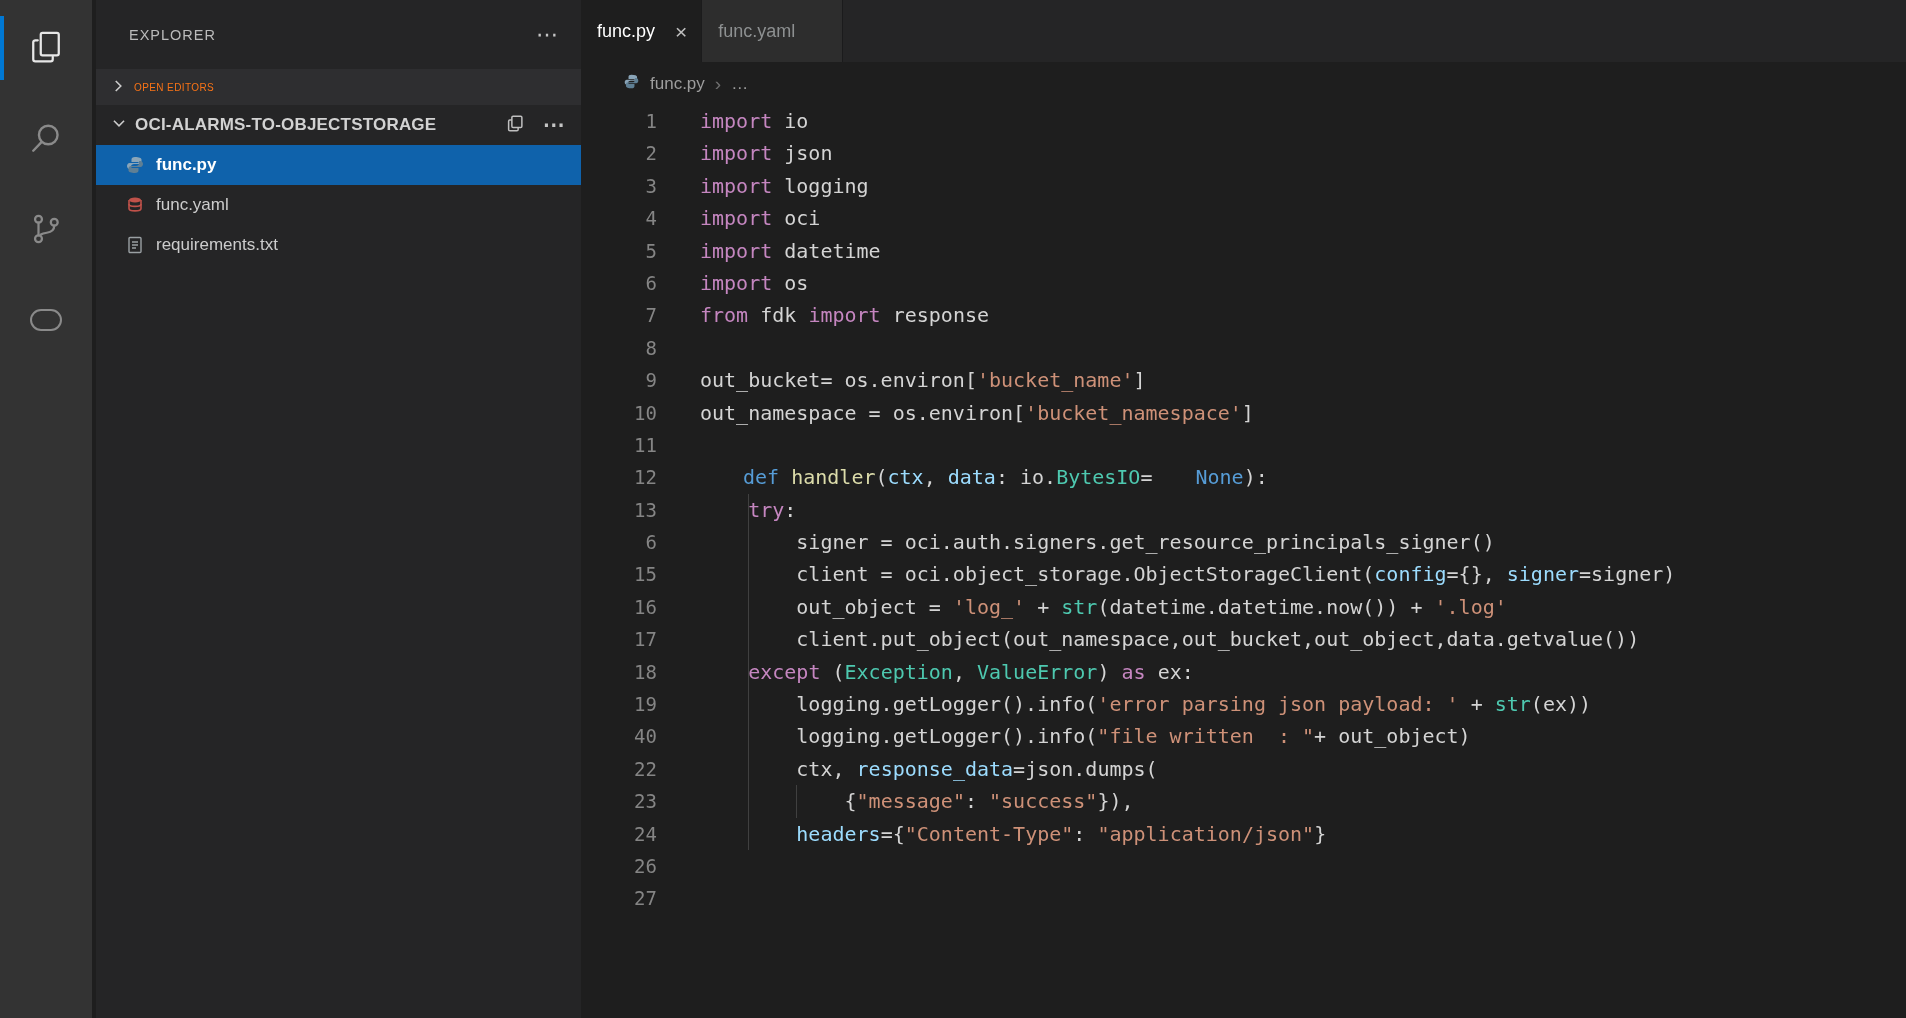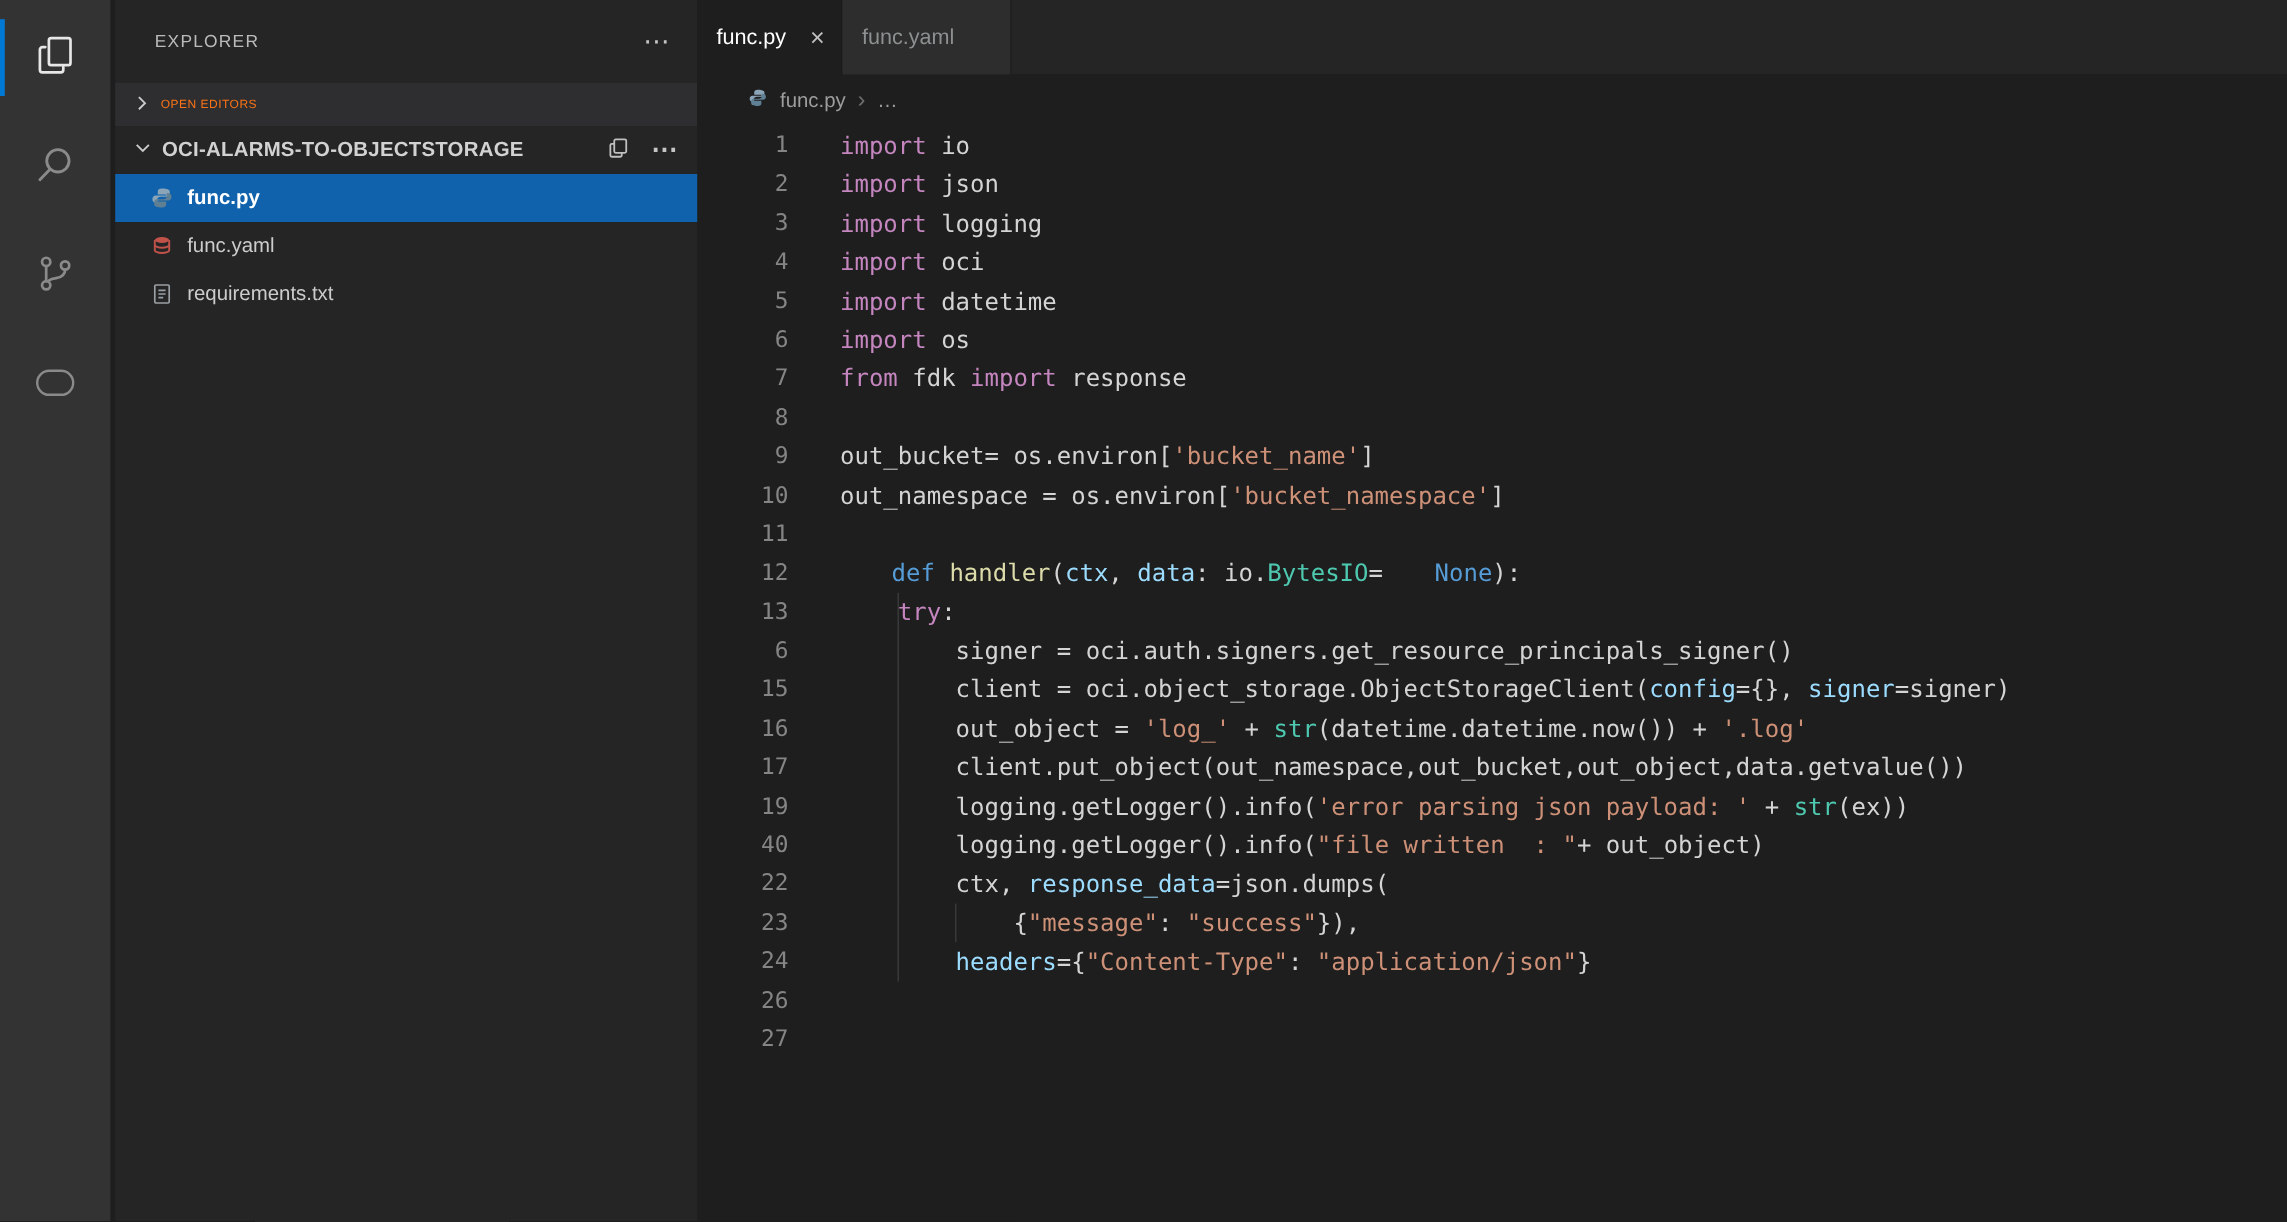--- a/index.html
+++ b/index.html
@@ -290,20 +290,24 @@
         </div>
         <div class="cl">
           <span class="ln">16</span>
           <span class="lc"><i class="ig" style="left: calc(4ch + 43px);"></i><span class="tk-d">        out_object = </span><span class="tk-s">'log_'</span><span class="tk-d"> + </span><span class="tk-cls">str</span><span class="tk-d">(datetime.datetime.now()) + </span><span class="tk-s">'.log'</span></span>
         </div>
         <div class="cl">
           <span class="ln">17</span>
           <span class="lc"><i class="ig" style="left: calc(4ch + 43px);"></i><span class="tk-d">        client.put_object(out_namespace,out_bucket,out_object,data.getvalue())</span></span>
         </div>
         <div class="cl">
+          <span class="ln">18</span>
+          <span class="lc"><i class="ig" style="left: calc(4ch + 43px);"></i><span class="tk-d">    </span><span class="tk-kw">except</span><span class="tk-d"> (</span><span class="tk-cls">Exception</span><span class="tk-d">, </span><span class="tk-cls">ValueError</span><span class="tk-d">) </span><span class="tk-kw">as</span><span class="tk-d"> ex:</span></span>
+        </div>
+        <div class="cl">
           <span class="ln">19</span>
           <span class="lc"><i class="ig" style="left: calc(4ch + 43px);"></i><span class="tk-d">        logging.getLogger().info(</span><span class="tk-s">'error parsing json payload: '</span><span class="tk-d"> + </span><span class="tk-cls">str</span><span class="tk-d">(ex))</span></span>
         </div>
         <div class="cl">
           <span class="ln">40</span>
           <span class="lc"><i class="ig" style="left: calc(4ch + 43px);"></i><span class="tk-d">        logging.getLogger().info(</span><span class="tk-s">"file written  : "</span><span class="tk-d">+ out_object)</span></span>
         </div>
         <div class="cl">
           <span class="ln">22</span>
           <span class="lc"><i class="ig" style="left: calc(4ch + 43px);"></i><span class="tk-d">        ctx, </span><span class="tk-p">response_data</span><span class="tk-d">=json.dumps(</span></span>

